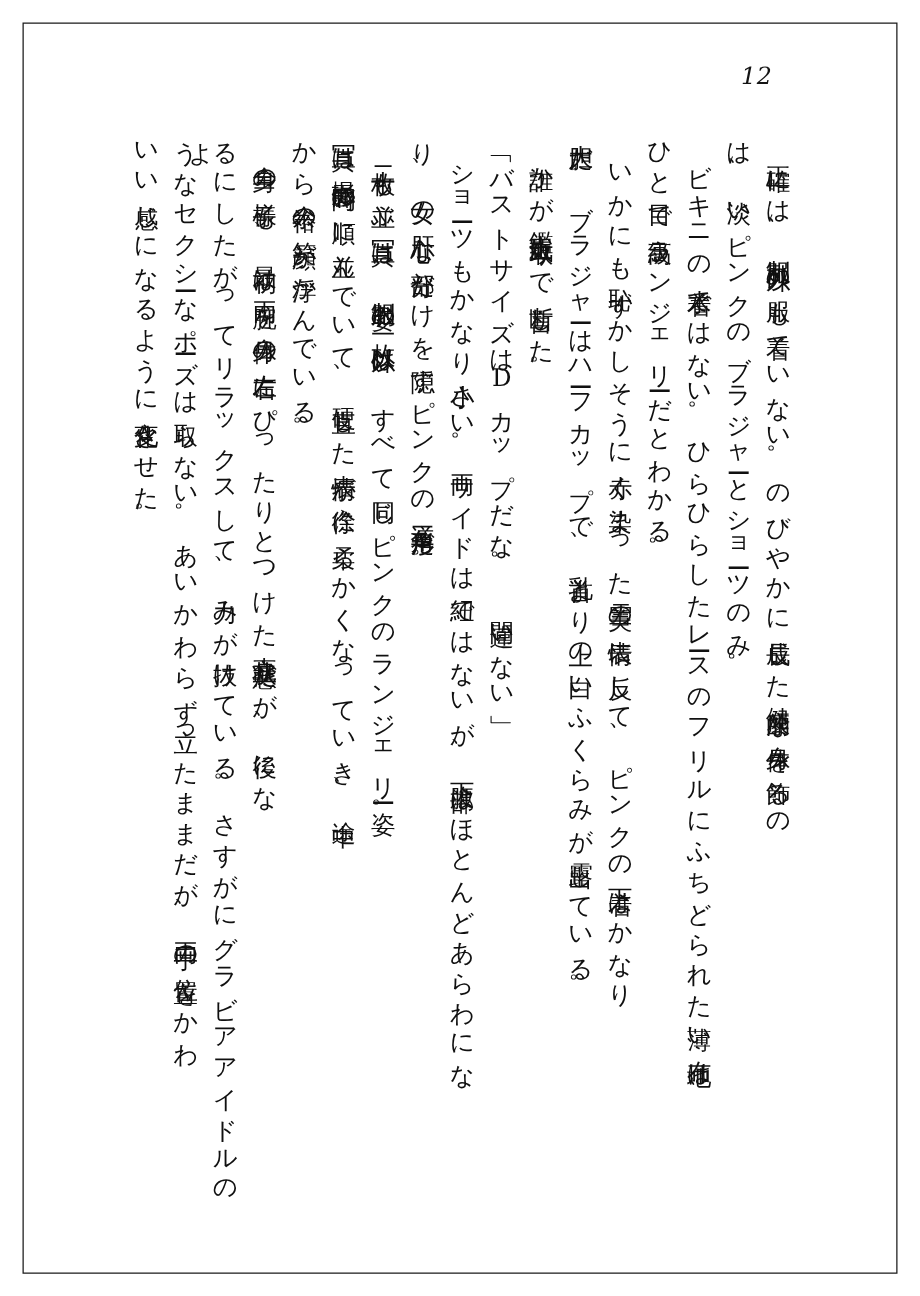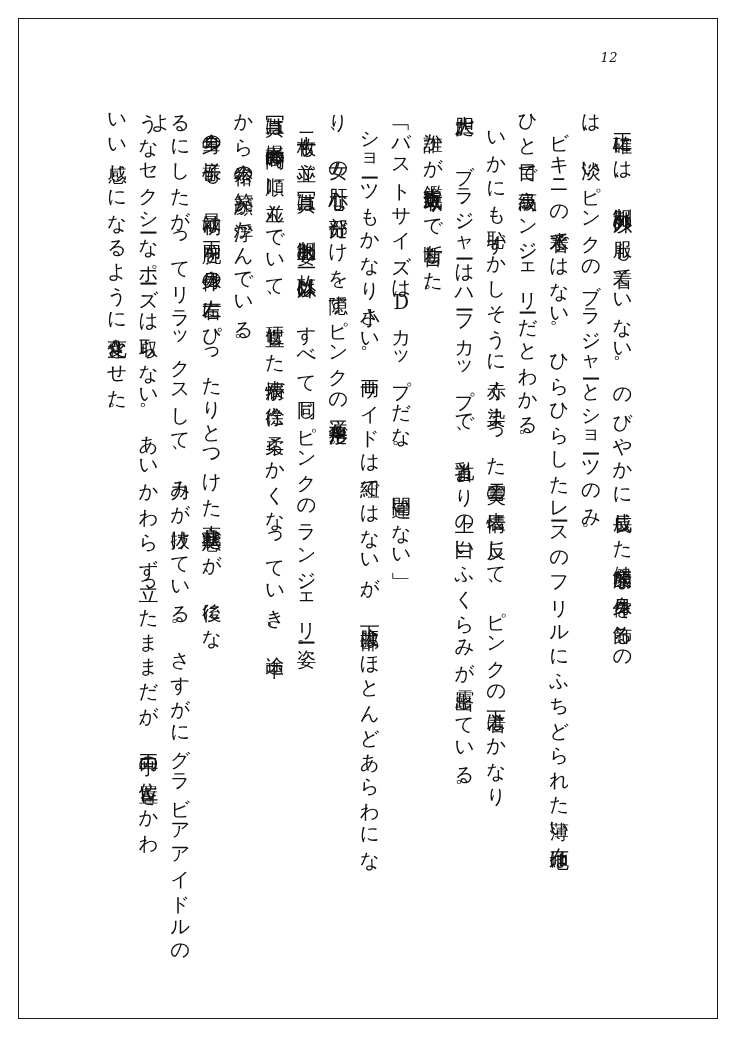--- a/index.html
+++ b/index.html
@@ -22,21 +22,21 @@
     width: 700px;
     height: 1001px;
     border: 1px solid #1a1a1a;
     box-sizing: border-box;
     pointer-events: none;
   }
   #page-number {
     position: absolute;
     right: 118px;
     top: 50px;
-    font-size: 13px;
+    font-size: 19px;
     font-style: italic;
     font-family: "DejaVu Serif", "Liberation Serif", serif;
     color: #141414;
     letter-spacing: 0.5px;
   }
   #text-block {
     position: absolute;
     right: 104px;
     top: 100px;
     width: 546px;

